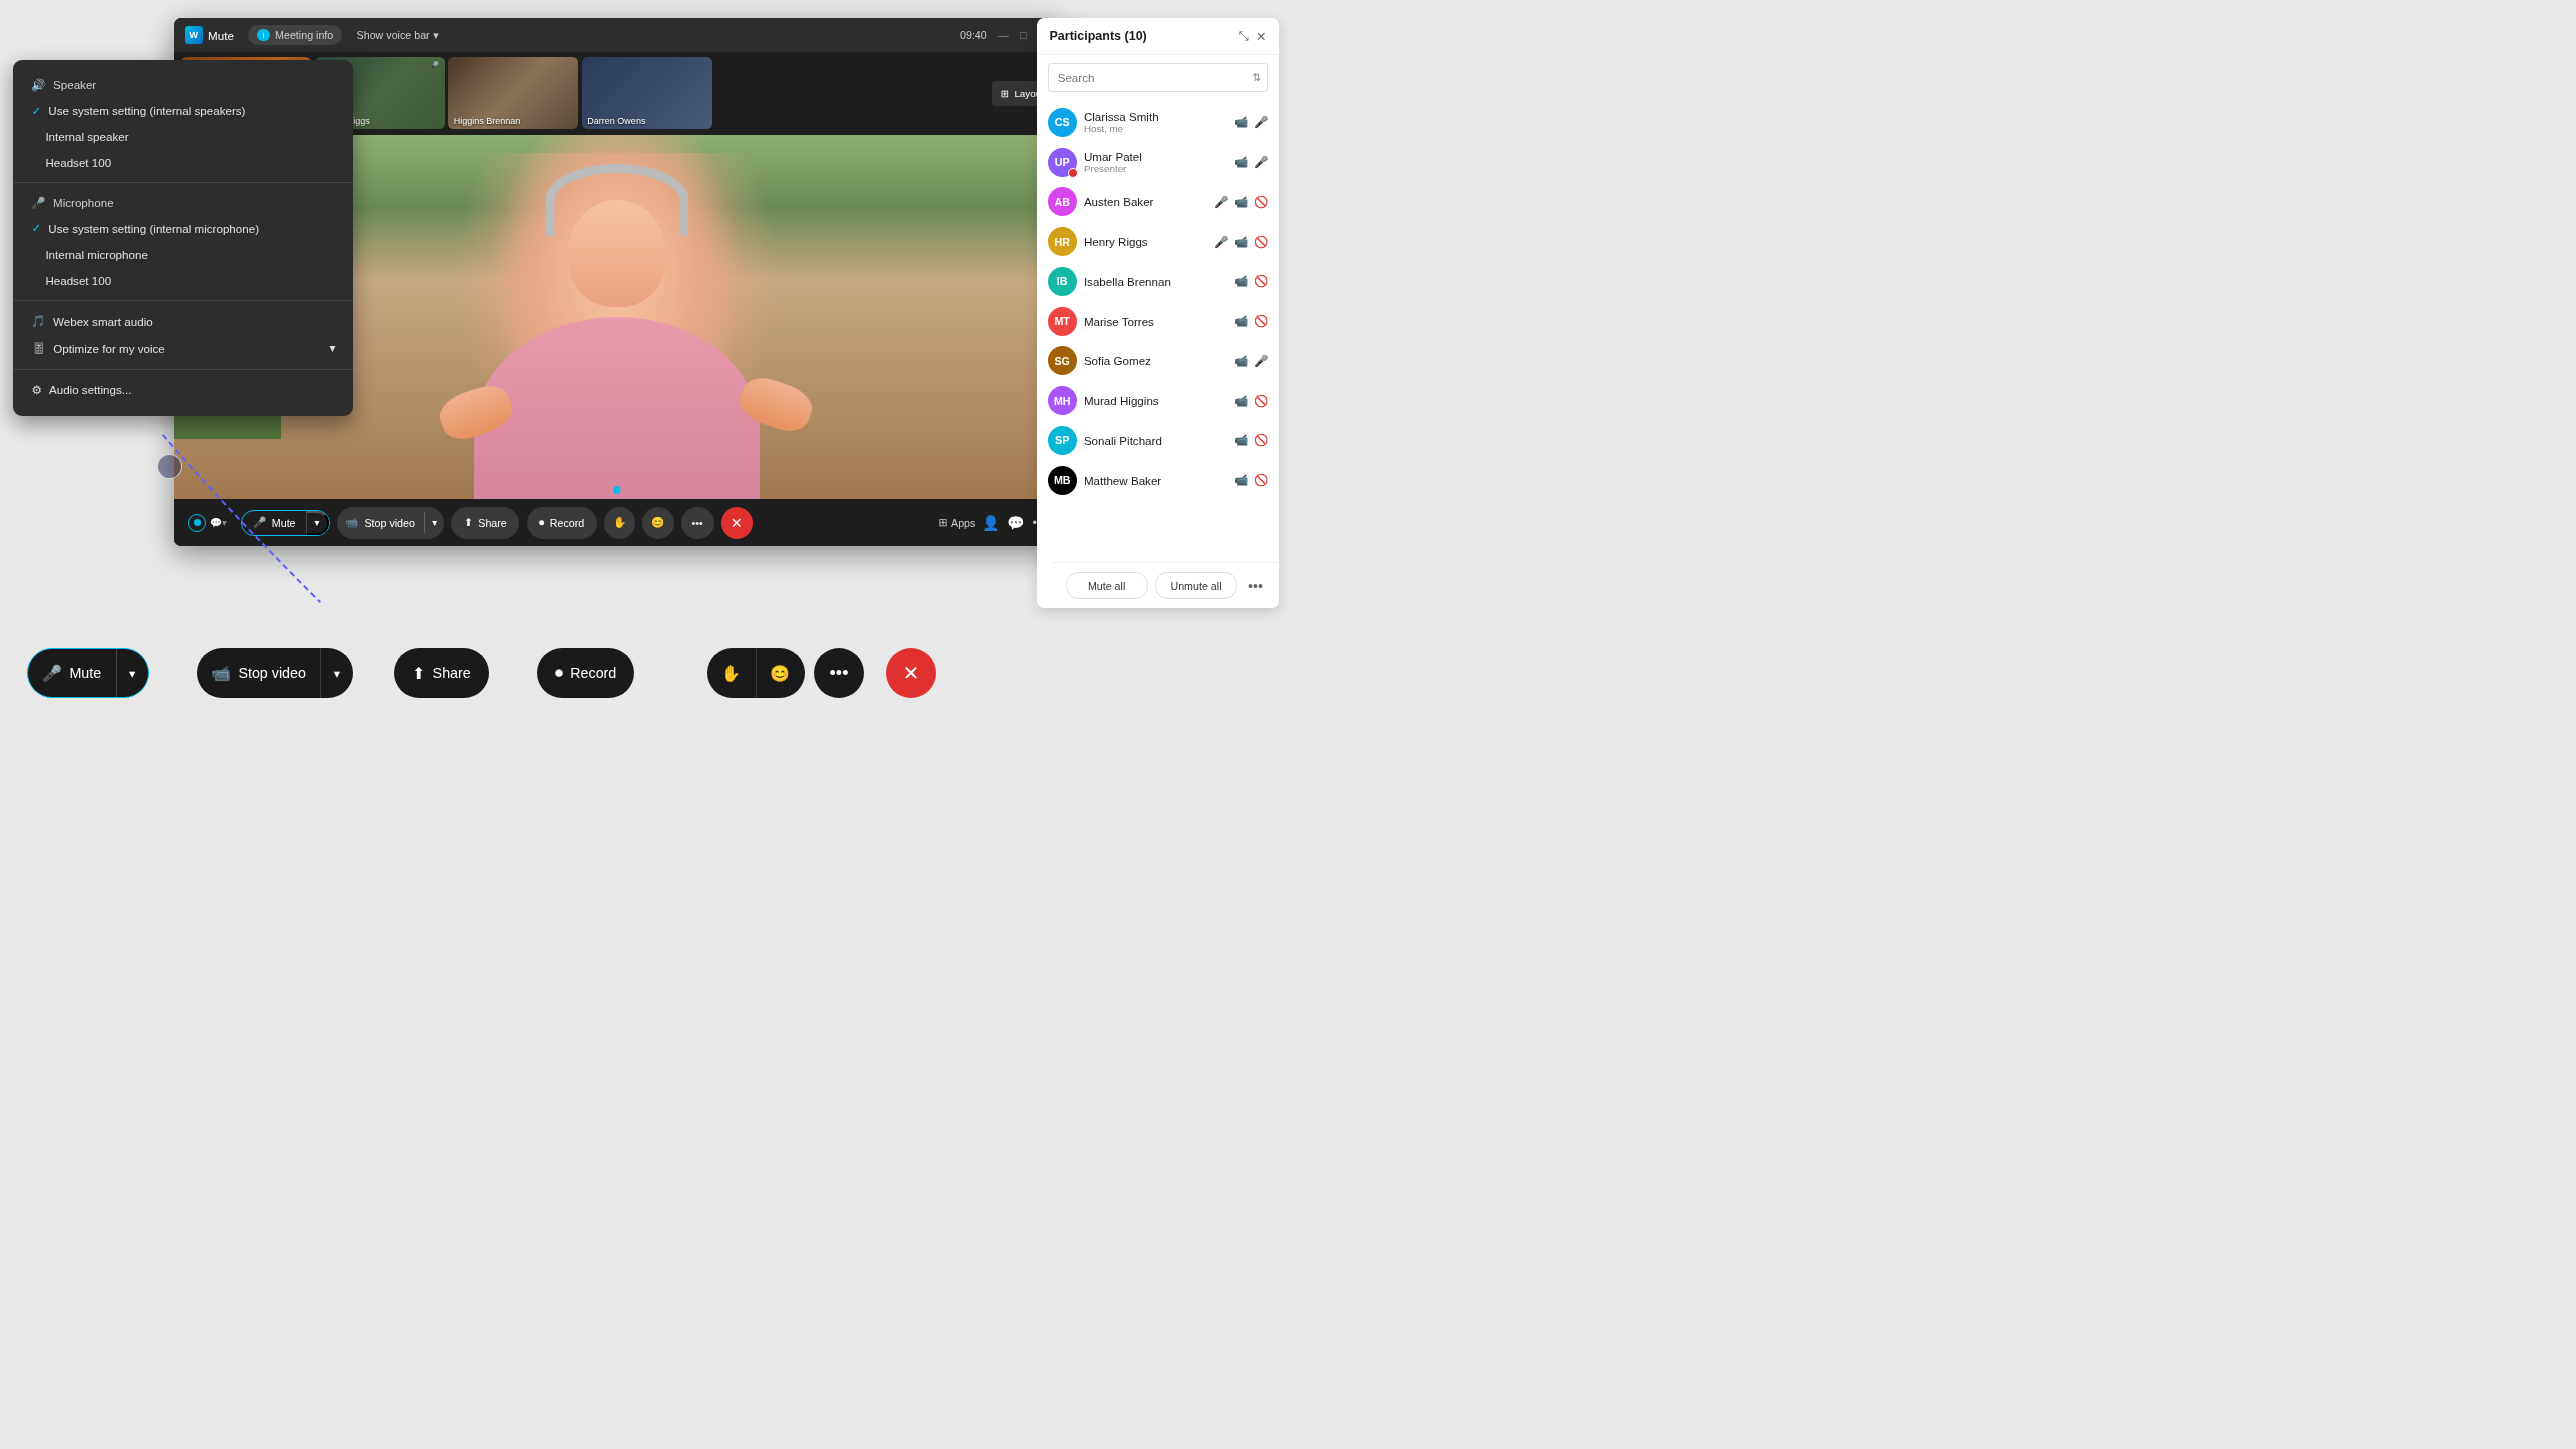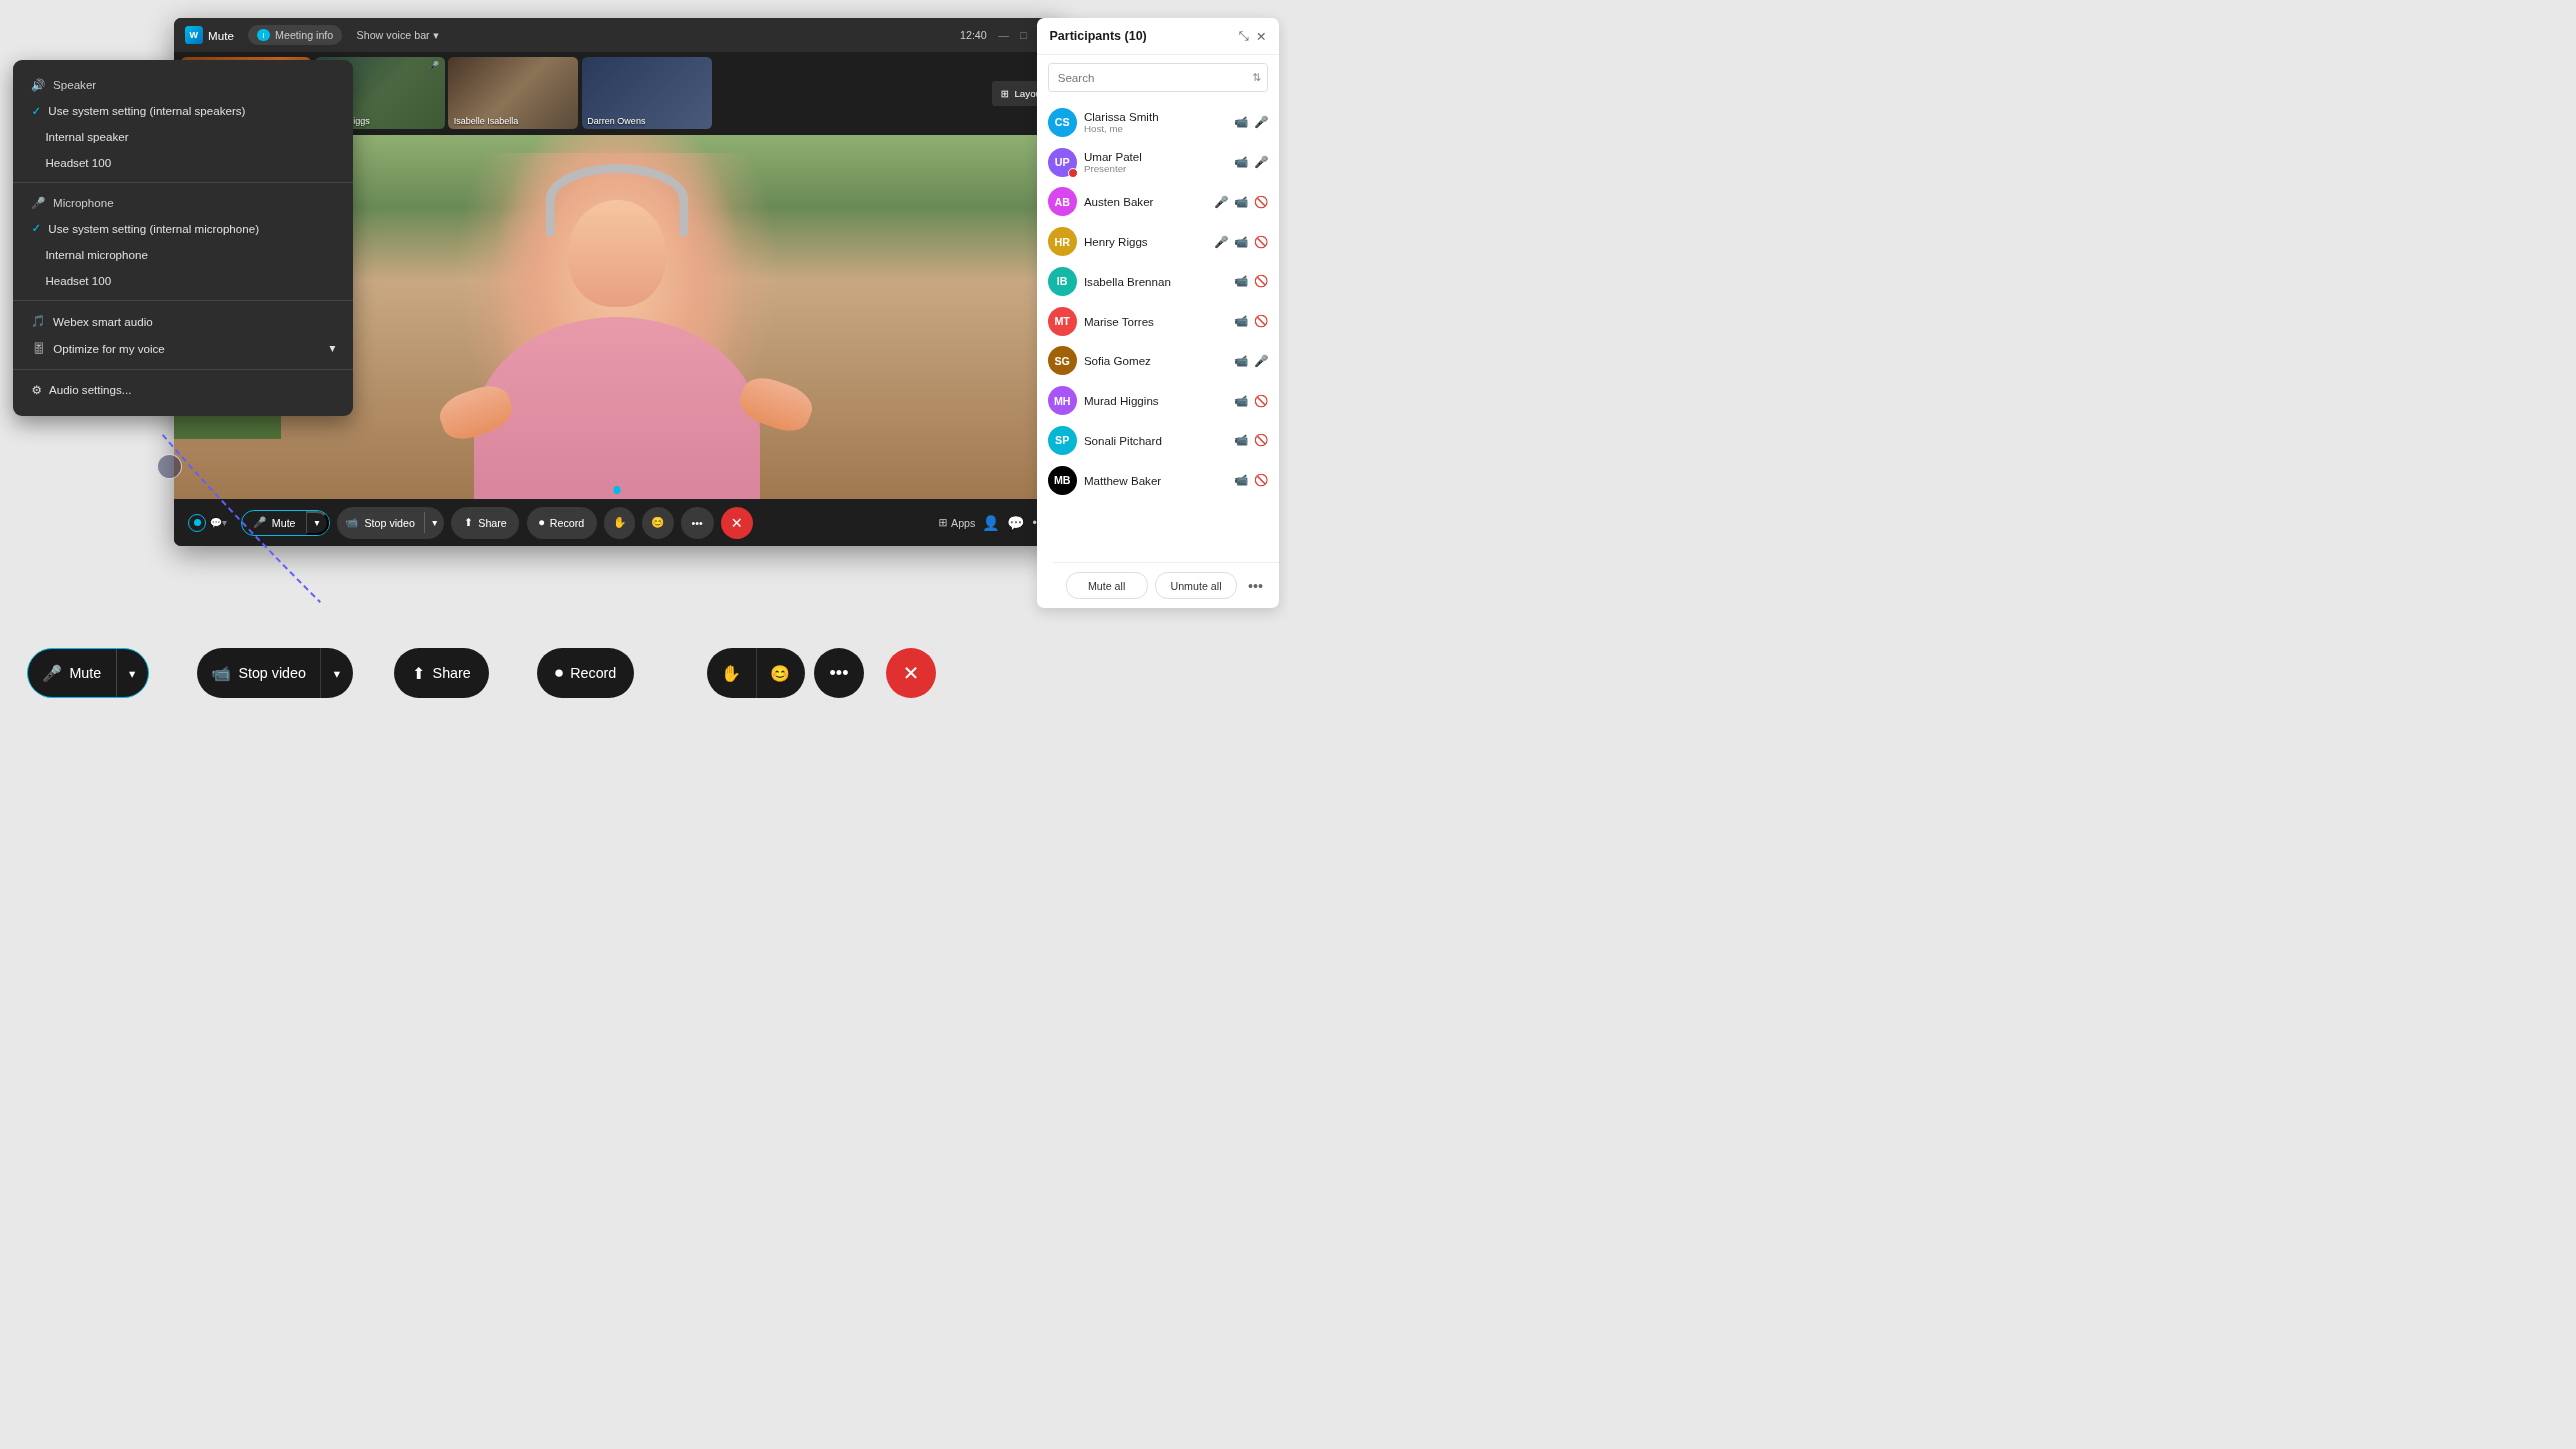--- a/index.html
+++ b/index.html
@@ -594,42 +594,42 @@
     </div>
     <button class="meeting-info-btn">
       <div class="meeting-info-icon">i</div>
       <span>Meeting info</span>
     </button>
     <button class="show-menu-btn">
       <span>Show voice bar</span>
       <span>▾</span>
     </button>
     <div class="title-bar-right">
-      <span>12:40</span>
+      <span>09:40</span>
       <div class="window-controls">
         <div class="win-btn">—</div>
         <div class="win-btn">□</div>
         <div class="win-btn">✕</div>
       </div>
     </div>
   </div>
 
   <div class="video-area">
 
     <div class="thumbnails-row">
       <div class="thumbnail thumb-1">
         <span class="thumb-name">Clarissa Smith</span>
         <span class="thumb-mic">🎤</span>
       </div>
       <div class="thumbnail thumb-2">
         <span class="thumb-name">Henry Riggs</span>
         <span class="thumb-mic">🎤</span>
       </div>
       <div class="thumbnail thumb-3">
-        <span class="thumb-name">Isabelle Isabella</span>
+        <span class="thumb-name">Higgins Brennan</span>
       </div>
       <div class="thumbnail thumb-4">
         <span class="thumb-name">Darren Owens</span>
       </div>
       <button class="layout-btn">
         <span>⊞</span>
         <span>Layout</span>
       </button>
     </div>
 

